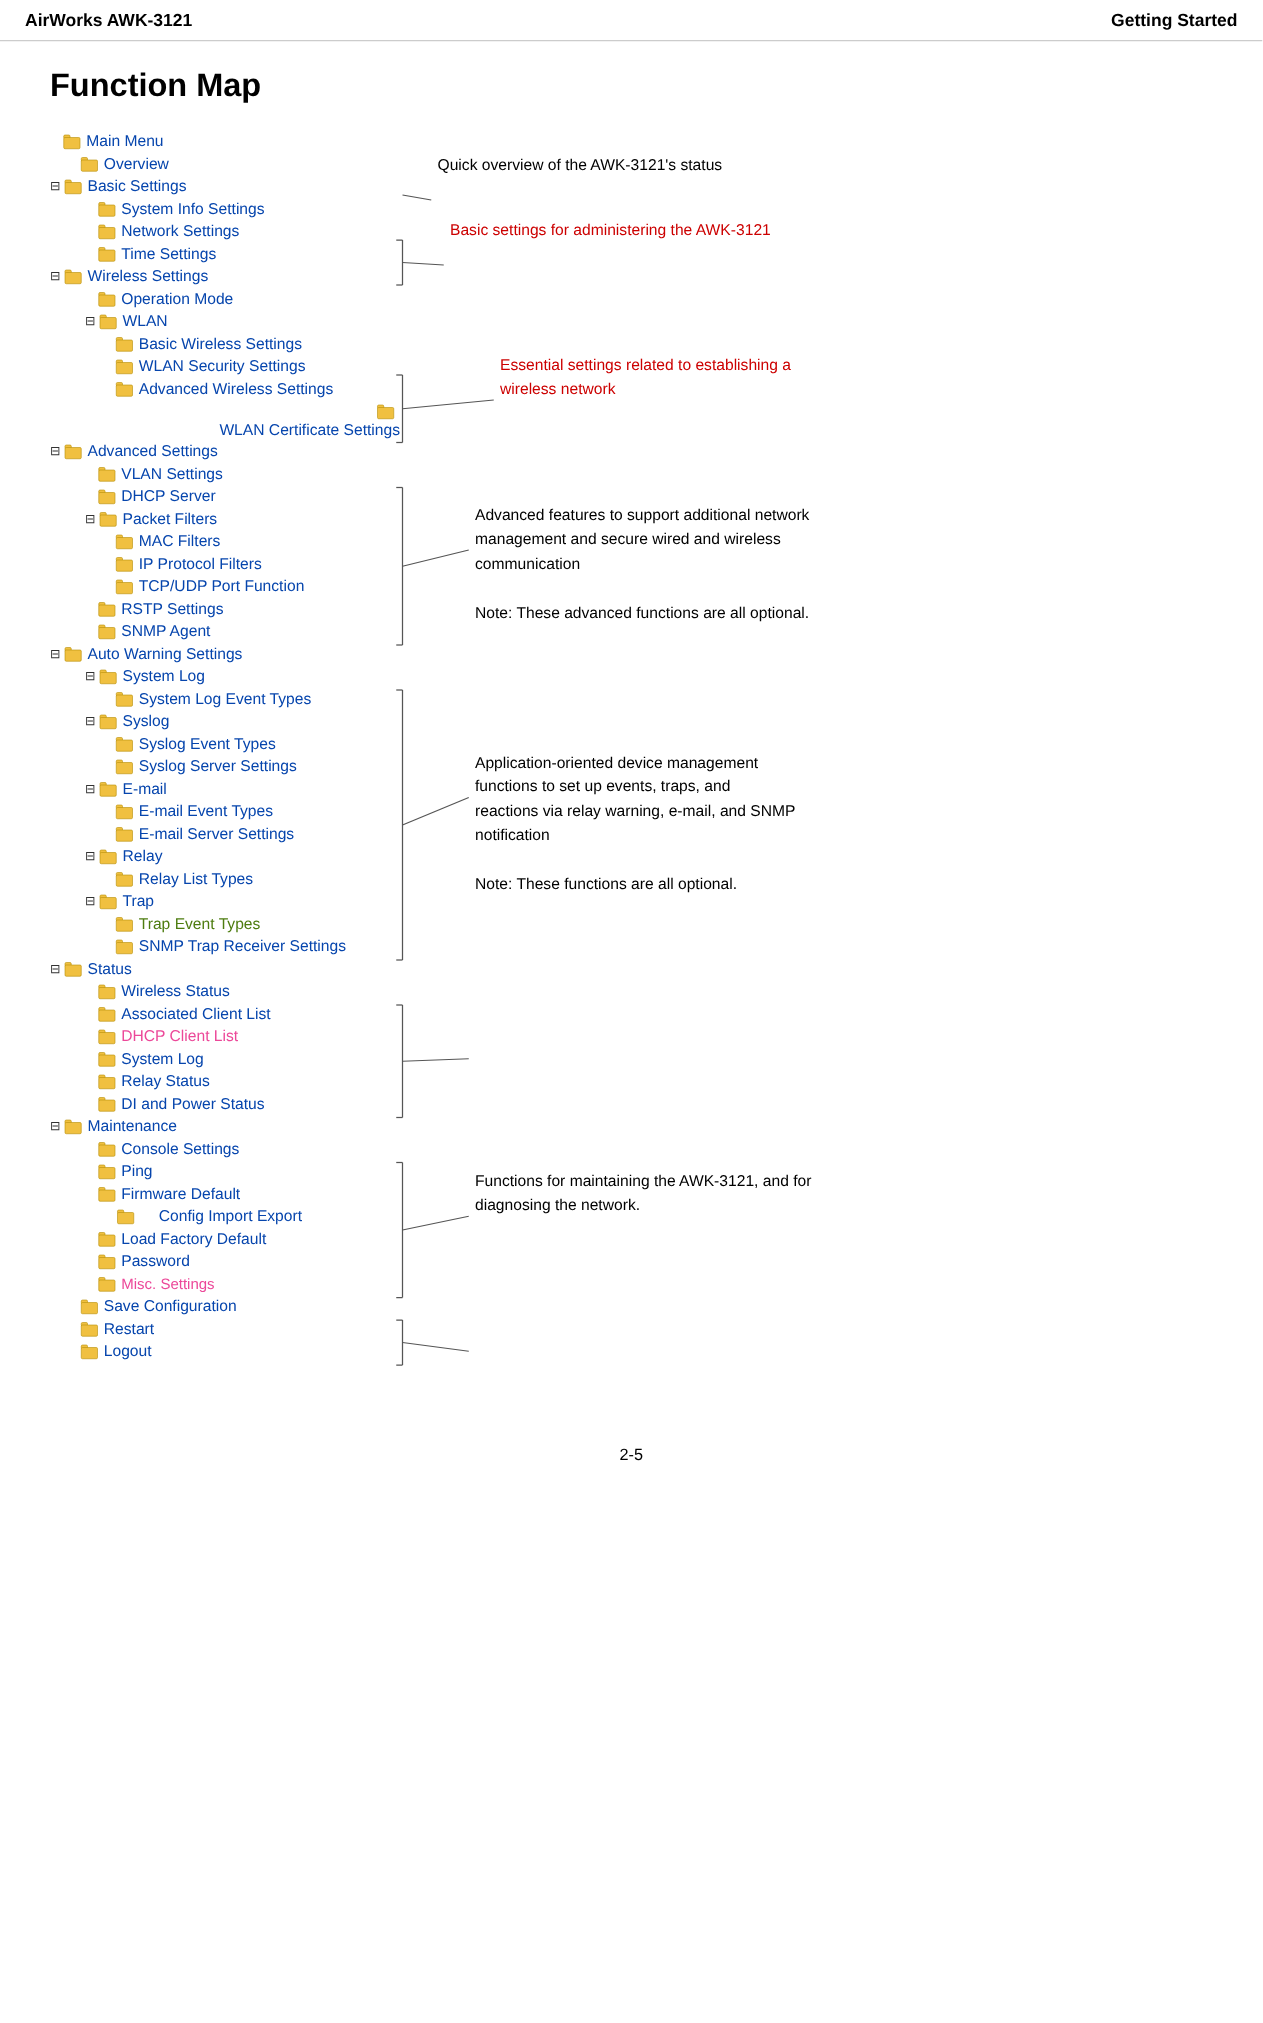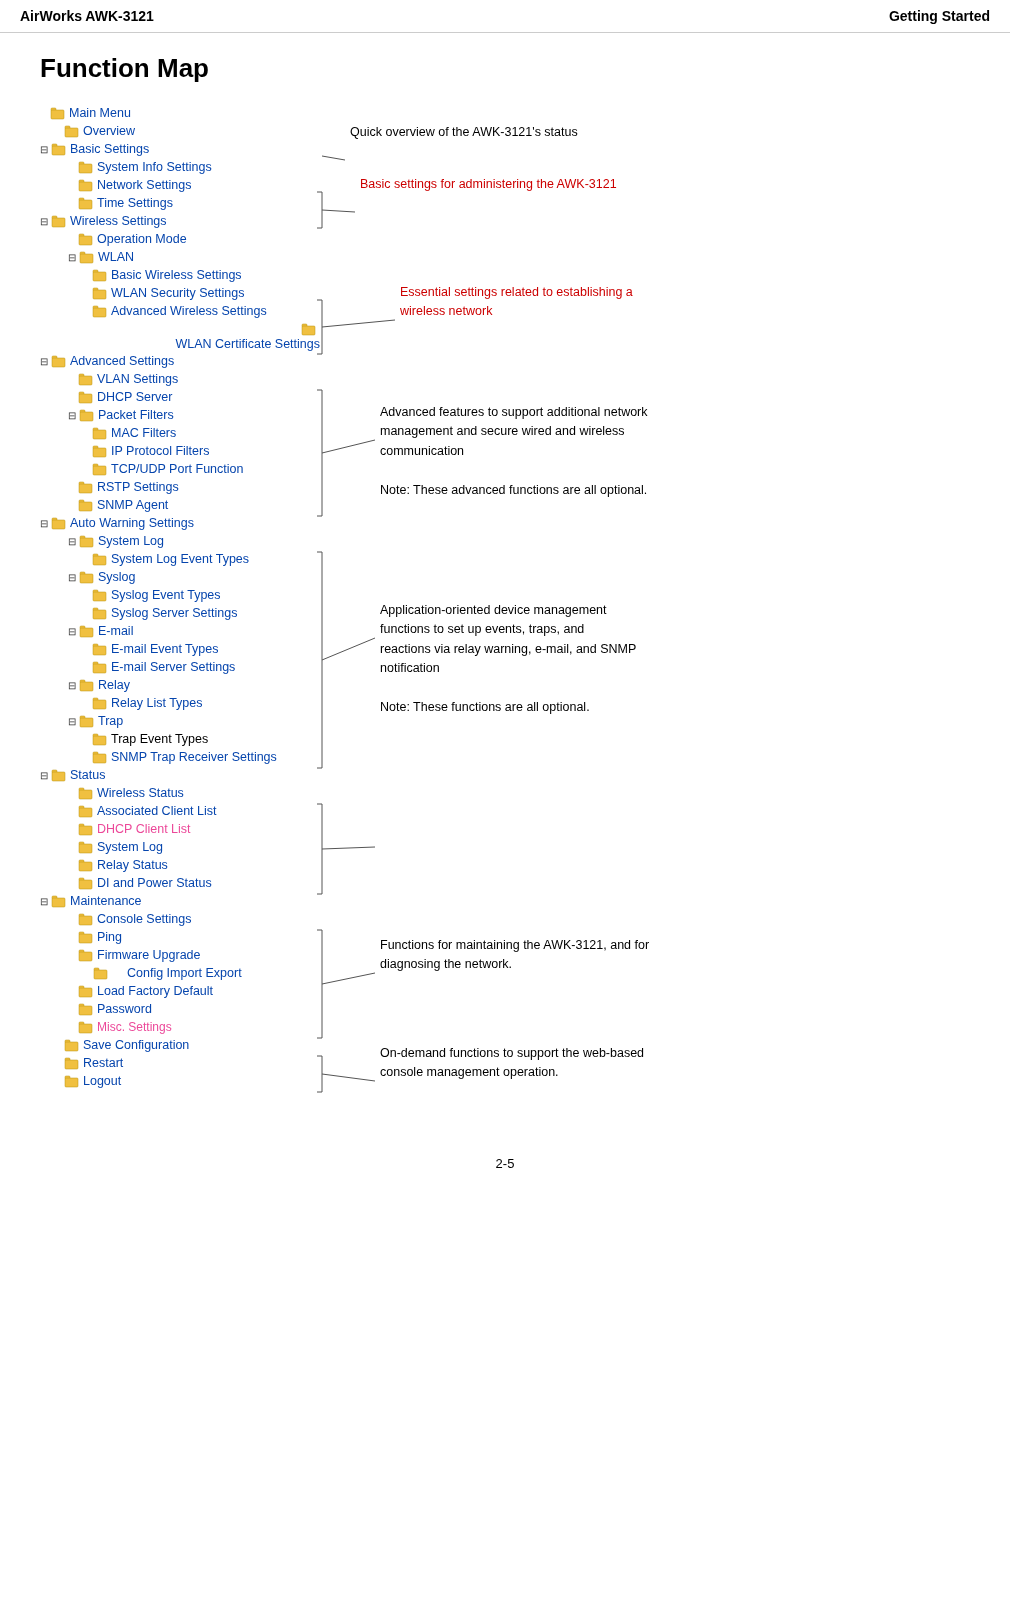--- a/index.html
+++ b/index.html
@@ -352,21 +352,21 @@
             <rect x="1" y="5" width="13" height="9" rx="1" fill="#f0c040" stroke="#b8900a" stroke-width="0.5"></rect>
           </svg>
           <a style="color: rgb(6, 69, 173); text-decoration: none; font-size: 12.5px; cursor: pointer;">Trap</a>
         </div>
         <div id="ti-trap-events" style="display: flex; align-items: center; padding: 1px 0px 1px 42px;">
           <span style="width: 10px; display: inline-block;"></span>
           <svg width="16" height="16" viewBox="0 0 16 16" style="flex-shrink: 0; margin-right: 3px;">
             <rect x="1" y="3" width="5" height="3" rx="1" fill="#f0c040" stroke="#b8900a" stroke-width="0.5"></rect>
             <rect x="1" y="5" width="13" height="9" rx="1" fill="#f0c040" stroke="#b8900a" stroke-width="0.5"></rect>
           </svg>
-          <a style="color: #000000; text-decoration: none; font-size: 12.5px; cursor: pointer;">Trap Event Types</a>
+          <a style="color: #4d7c0f; text-decoration: none; font-size: 12.5px; cursor: pointer;">Trap Event Types</a>
         </div>
         <div id="ti-snmp-trap" style="display: flex; align-items: center; padding: 1px 0px 1px 42px;">
           <span style="width: 10px; display: inline-block;"></span>
           <svg width="16" height="16" viewBox="0 0 16 16" style="flex-shrink: 0; margin-right: 3px;">
             <rect x="1" y="3" width="5" height="3" rx="1" fill="#f0c040" stroke="#b8900a" stroke-width="0.5"></rect>
             <rect x="1" y="5" width="13" height="9" rx="1" fill="#f0c040" stroke="#b8900a" stroke-width="0.5"></rect>
           </svg>
           <a style="color: rgb(6, 69, 173); text-decoration: none; font-size: 12.5px; cursor: pointer;">SNMP Trap Receiver Settings</a>
         </div>
         <div id="ti-status" style="display: flex; align-items: center; padding: 1px 0px;">
@@ -448,21 +448,21 @@
             <rect x="1" y="5" width="13" height="9" rx="1" fill="#f0c040" stroke="#b8900a" stroke-width="0.5"></rect>
           </svg>
           <a style="color: rgb(6, 69, 173); text-decoration: none; font-size: 12.5px; cursor: pointer;">Ping</a>
         </div>
         <div id="ti-firmware" style="display: flex; align-items: center; padding: 1px 0px 1px 28px;">
           <span style="width: 10px; display: inline-block;"></span>
           <svg width="16" height="16" viewBox="0 0 16 16" style="flex-shrink: 0; margin-right: 3px;">
             <rect x="1" y="3" width="5" height="3" rx="1" fill="#f0c040" stroke="#b8900a" stroke-width="0.5"></rect>
             <rect x="1" y="5" width="13" height="9" rx="1" fill="#f0c040" stroke="#b8900a" stroke-width="0.5"></rect>
           </svg>
-          <a style="color: rgb(6, 69, 173); text-decoration: none; font-size: 12.5px; cursor: pointer;">Firmware Upgrade</a>
+          <a style="color: rgb(6, 69, 173); text-decoration: none; font-size: 12.5px; cursor: pointer;">Firmware Default</a>
         </div>
         <div id="ti-config-import" style="display: flex; align-items: center; padding: 1px 0px 1px 28px; gap: 15px;">
           <span style="width: 10px; display: inline-block;"></span>
           <svg width="16" height="16" viewBox="0 0 16 16" style="flex-shrink: 0; margin-right: 3px;">
             <rect x="1" y="3" width="5" height="3" rx="1" fill="#f0c040" stroke="#b8900a" stroke-width="0.5"></rect>
             <rect x="1" y="5" width="13" height="9" rx="1" fill="#f0c040" stroke="#b8900a" stroke-width="0.5"></rect>
           </svg>
           <a style="color: rgb(6, 69, 173); text-decoration: none; font-size: 12.5px; cursor: pointer;">Config Import Export</a>
         </div>
         <div id="ti-load-factory" style="display: flex; align-items: center; padding: 1px 0px 1px 28px;">
@@ -565,17 +565,16 @@
 
     <div style="position:relative; flex:1;" id="ann-area">
     </div>
 
   <div style="position: absolute; left: 310px; top: 19px; font-size: 12.5px; line-height: 1.55; color: rgb(0, 0, 0); max-width: 400px;">Quick overview of the AWK-3121's status</div>
       <div style="position: absolute; left: 320px; top: 71px; font-size: 12.5px; line-height: 1.55; color: rgb(204, 0, 0); max-width: 400px;">Basic settings for administering the AWK-3121</div>
       <div style="position: absolute; left: 360px; top: 179px; font-size: 12.5px; line-height: 1.55; color: rgb(204, 0, 0); max-width: 400px;">Essential settings related to establishing a<br>wireless network</div>
       <div style="position: absolute; left: 340px; top: 299px; font-size: 12.5px; line-height: 1.55; color: rgb(0, 0, 0); max-width: 400px;">Advanced features to support additional network<br>management and secure wired and wireless<br>communication<br><br>Note: These advanced functions are all optional.</div>
       <div style="position: absolute; left: 340px; top: 497px; font-size: 12.5px; line-height: 1.55; color: rgb(0, 0, 0); max-width: 400px;">Application-oriented device management<br>functions to set up events, traps, and<br>reactions via relay warning, e-mail, and SNMP<br>notification<br><br>Note: These functions are all optional.</div>
       <div style="position: absolute; left: 340px; top: 832px; font-size: 12.5px; line-height: 1.55; color: rgb(0, 0, 0); max-width: 400px;">Functions for maintaining the AWK-3121, and for<br>diagnosing the network.</div>
-      <div style="position: absolute; left: 340px; top: 940px; font-size: 12.5px; line-height: 1.55; color: rgb(0, 0, 0); max-width: 400px;">On-demand functions to support the web-based<br>console management operation.</div>
     </div>
 
   <div class="page-number">2-5</div>
 </div>
 
 </body></html>

